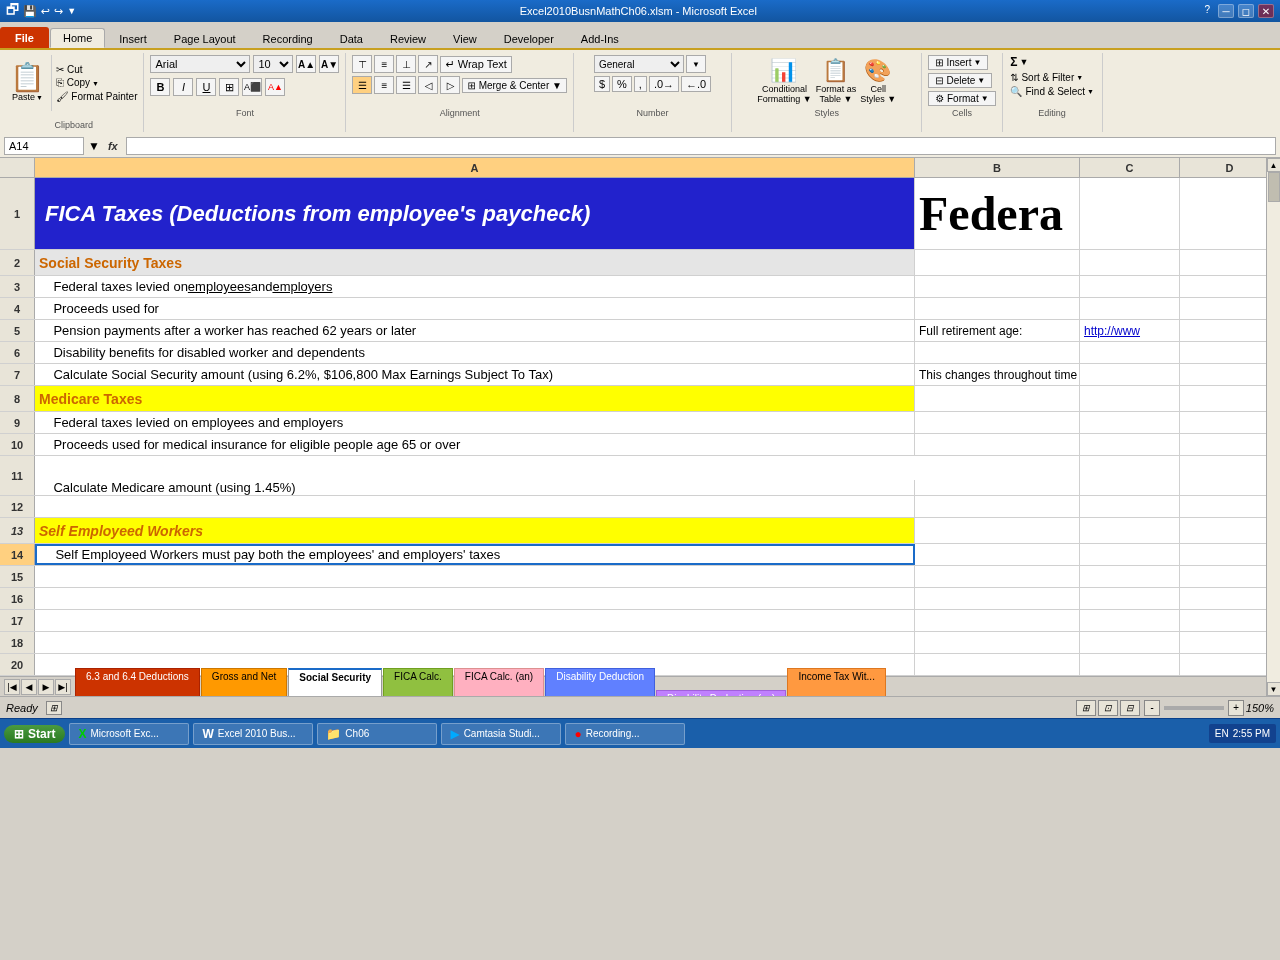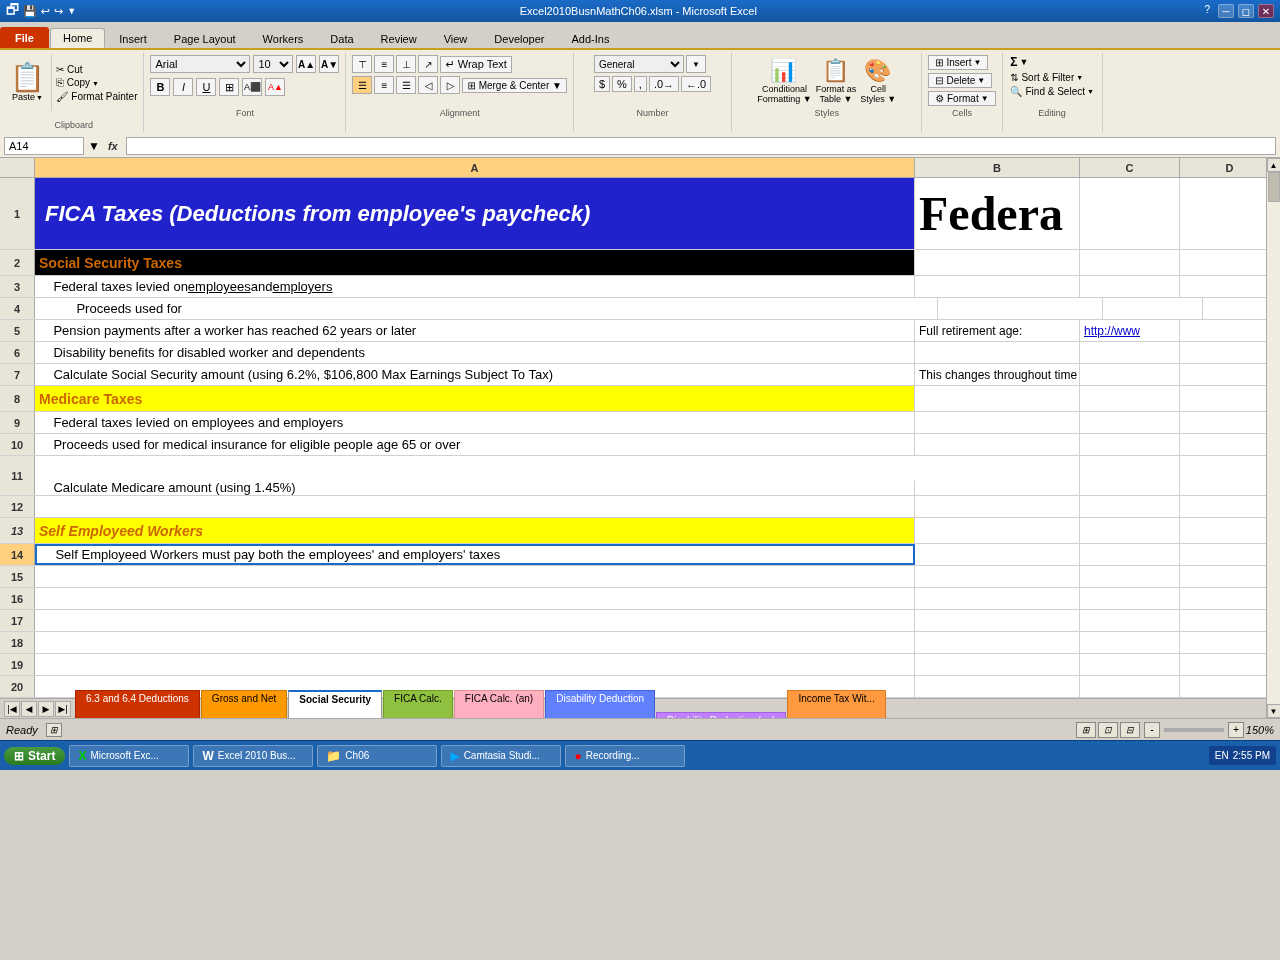--- a/index.html
+++ b/index.html
@@ -137,21 +137,21 @@
     <div class="title-btn">◻</div>
     <div class="title-btn" style="background:rgba(200,0,0,0.5);">✕</div>
   </div>
 </div>
 
 <div class="ribbon-tabs">
   <div class="ribbon-tab file">File</div>
   <div class="ribbon-tab active">Home</div>
   <div class="ribbon-tab">Insert</div>
   <div class="ribbon-tab">Page Layout</div>
-  <div class="ribbon-tab">Workers</div>
+  <div class="ribbon-tab">Recording</div>
   <div class="ribbon-tab">Data</div>
   <div class="ribbon-tab">Review</div>
   <div class="ribbon-tab">View</div>
   <div class="ribbon-tab">Developer</div>
   <div class="ribbon-tab">Add-Ins</div>
 </div>
 
 <div class="ribbon-content">
 
   <div class="ribbon-group" style="flex-direction:row; align-items:flex-start; padding-bottom:14px;">
@@ -287,39 +287,39 @@
       <div class="sheet-row" style="min-height:72px;">
         <div class="row-num">1</div>
         <div class="cell col-a" style="background:#2222cc; color:white; font-size:22px; font-weight:bold; font-style:italic; padding:8px 10px; align-items:center; overflow:visible;">FICA Taxes (Deductions from employee's paycheck)</div>
         <div class="cell col-b" style="font-size:48px; font-weight:bold; font-family:'Times New Roman',serif; overflow:hidden;">Federa</div>
         <div class="cell col-c"></div>
         <div class="cell col-d"></div>
       </div>
 
       <div class="sheet-row" style="min-height:26px;">
         <div class="row-num">2</div>
-        <div class="cell col-a" style="background:#000000; color:#cc6600; font-size:14px; font-weight:bold;text-align:center;">Social Security Taxes</div>
+        <div class="cell col-a" style="background:#e5e5e5; color:#cc6600; font-size:14px; font-weight:bold;text-align:center;">Social Security Taxes</div>
         <div class="cell col-b"></div>
         <div class="cell col-c"></div>
         <div class="cell col-d"></div>
       </div>
 
       <div class="sheet-row" style="min-height:22px;">
         <div class="row-num">3</div>
         <div class="cell col-a" style="font-size:13px;">
           &nbsp;&nbsp;&nbsp;&nbsp;Federal taxes levied on <span style="text-decoration:underline;">employees</span> and <span style="text-decoration:underline;">employers</span>
         </div>
         <div class="cell col-b"></div>
         <div class="cell col-c"></div>
         <div class="cell col-d"></div>
       </div>
 
       <div class="sheet-row" style="min-height:22px;">
         <div class="row-num">4</div>
-        <div class="cell col-a" style="font-size:13px;margin-left:23px;">&nbsp;&nbsp;&nbsp;&nbsp;Proceeds used for</div>
+        <div class="cell col-a" style="font-size:13px;">&nbsp;&nbsp;&nbsp;&nbsp;Proceeds used for</div>
         <div class="cell col-b"></div>
         <div class="cell col-c"></div>
         <div class="cell col-d"></div>
       </div>
 
       <div class="sheet-row" style="min-height:22px;">
         <div class="row-num">5</div>
         <div class="cell col-a" style="font-size:13px;">&nbsp;&nbsp;&nbsp;&nbsp;Pension payments after a worker has reached 62 years or later</div>
         <div class="cell col-b" style="font-size:12px;">Full retirement age:</div>
         <div class="cell col-c" style="color:#0000cc; text-decoration:underline; font-size:12px; overflow:hidden;">http://www</div>
@@ -414,27 +414,20 @@
       </div>
       <div class="sheet-row" style="min-height:22px;">
         <div class="row-num">17</div>
         <div class="cell col-a"></div>
         <div class="cell col-b"></div>
         <div class="cell col-c"></div>
         <div class="cell col-d"></div>
       </div>
       <div class="sheet-row" style="min-height:22px;">
         <div class="row-num">18</div>
-        <div class="cell col-a"></div>
-        <div class="cell col-b"></div>
-        <div class="cell col-c"></div>
-        <div class="cell col-d"></div>
-      </div>
-      <div class="sheet-row" style="min-height:22px;">
-        <div class="row-num">19</div>
         <div class="cell col-a"></div>
         <div class="cell col-b"></div>
         <div class="cell col-c"></div>
         <div class="cell col-d"></div>
       </div>
       <div class="sheet-row" style="min-height:22px;">
         <div class="row-num">20</div>
         <div class="cell col-a"></div>
         <div class="cell col-b"></div>
         <div class="cell col-c"></div>

